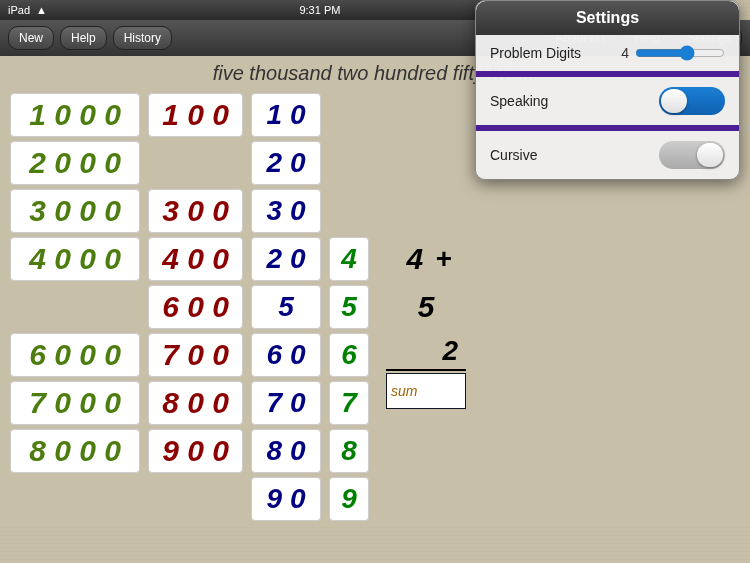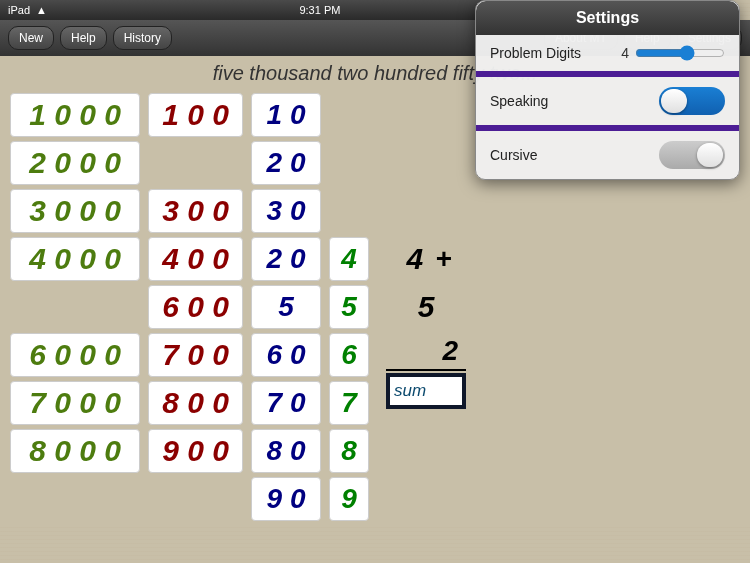--- a/index.html
+++ b/index.html
@@ -158,27 +158,27 @@
     .sum-line {
       width: 80px;
       border-top: 2px solid black;
       margin: 2px 0;
     }
 
     .sum-box {
       width: 80px;
       height: 36px;
       background: white;
-      border: 4px solid #0f172a;
+      border: 1px solid #0f172a;
       display: flex;
       align-items: center;
       justify-content: flex-start;
       padding-left: 4px;
-      font-size: 17px;
-      color: #0c4a6e;
+      font-size: 14px;
+      color: #a16207;
       font-style: italic;
     }
 
     
     #settings-panel {
       position: absolute;
       top: 0px;
       right: 10px;
       width: 265px;
       background: rgba(240, 240, 240, 0.97);

